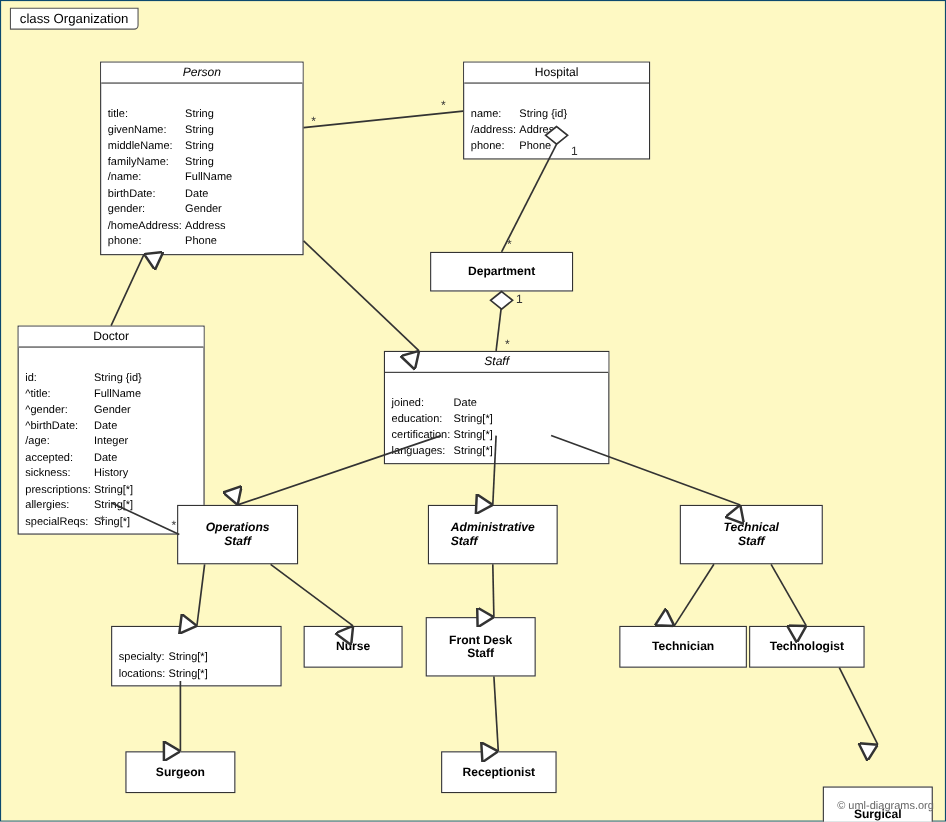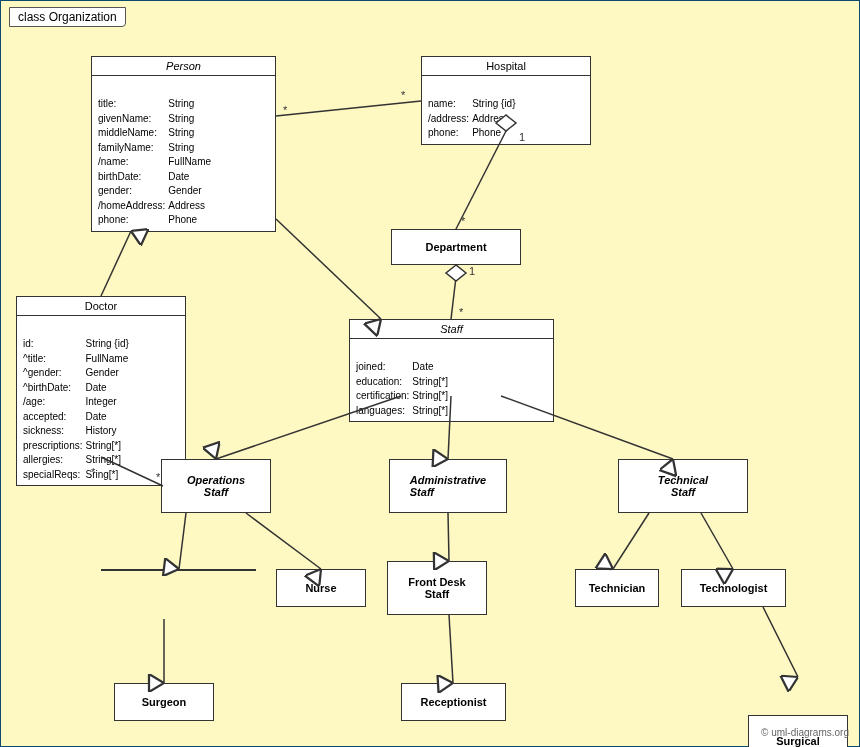--- a/index.html
+++ b/index.html
@@ -257,32 +257,46 @@
     <span style="white-space:pre-line; font-style:italic; font-weight:bold; text-align:left;">Administrative
 Staff</span>
   </div>
 
   <div class="uml-simple italic" style="left:617px; top:458px; width:130px; height:54px;">
     <span style="white-space:pre-line; font-style:italic; font-weight:bold; text-align:center;">Technical
 Staff</span>
   </div>
 
   <div class="uml-class" style="left:100px; top:568px; width:155px;">
+    <div class="class-attrs">
+      <table>
+        <tbody>
+            <tr>
+              <td>specialty:</td>
+              <td>String[*]</td>
+            </tr>
+        <tr>
+              <td>locations:</td>
+              <td>String[*]</td>
+            </tr>
+      </tbody>
+        </table>
+    </div>
   </div>
 
   <div class="uml-simple" style="left:275px; top:568px; width:90px; height:38px;">
     <span>Nurse</span>
   </div>
 
   <div class="uml-simple" style="left:386px; top:560px; width:100px; height:54px;">
     <span style="white-space:pre-line; font-weight:bold; text-align:center;">Front Desk
 Staff</span>
   </div>
 
-  <div class="uml-simple" style="left:562px; top:568px; width:84px; height:38px;margin-left:12px;">
+  <div class="uml-simple" style="left:562px; top:568px; width:116px; height:38px;">
     <span>Technician</span>
   </div>
 
   <div class="uml-simple" style="left:680px; top:568px; width:105px; height:38px;">
     <span>Technologist</span>
   </div>
 
   <div class="uml-simple" style="left:113px; top:682px; width:100px; height:38px;">
     <span>Surgeon</span>
   </div>

